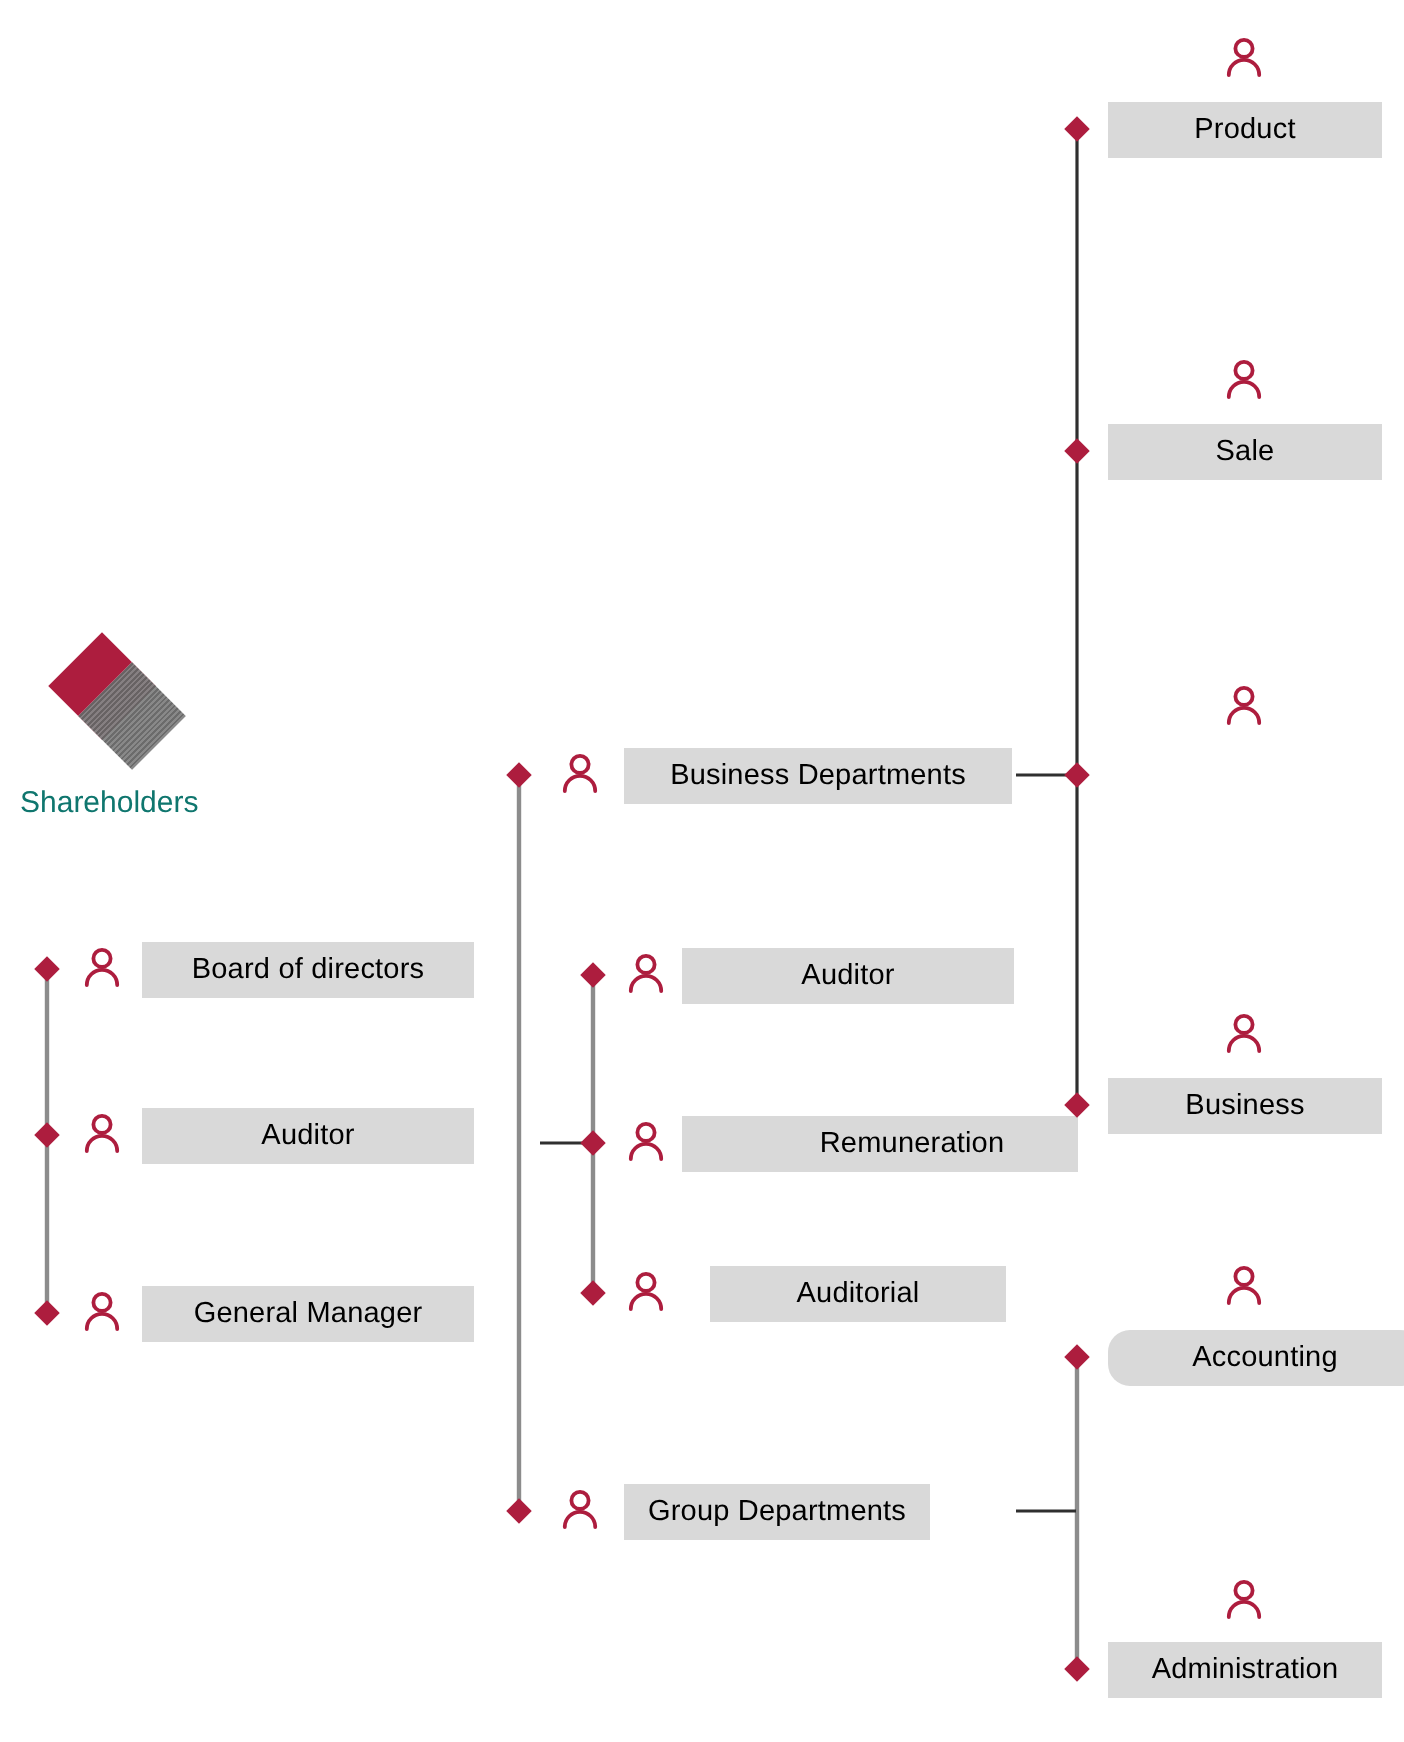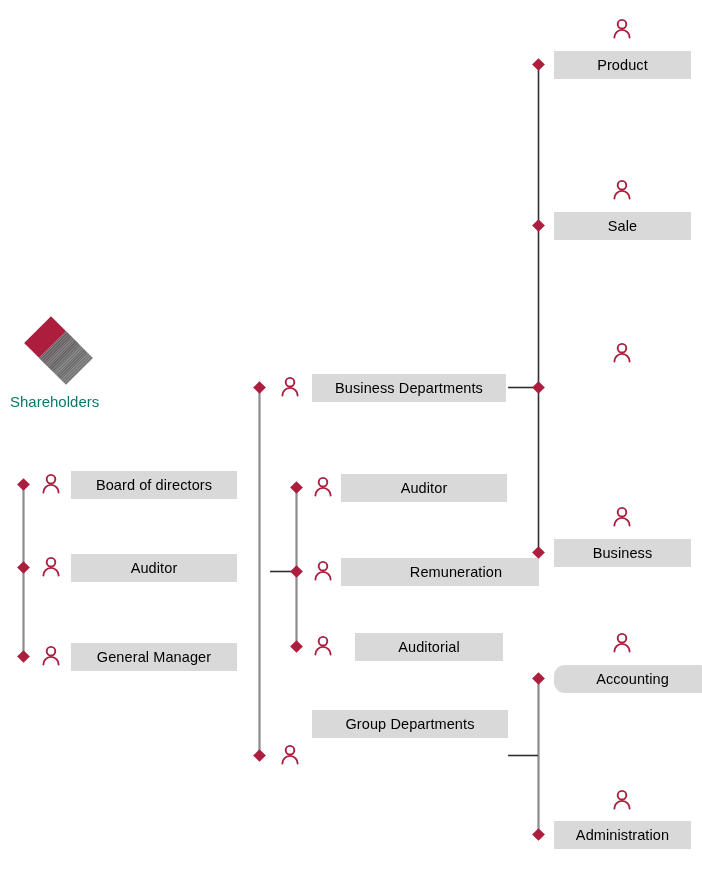--- a/index.html
+++ b/index.html
@@ -189,21 +189,21 @@
   </div>
   <div class="node" style="left:355px; top:633px; width:148px;">Auditorial</div>
 
   <div class="diamond" style="left:255px; top:751px;"></div>
   <div class="person" style="left:277px; top:742px;">
     <svg viewBox="0 0 26 26">
         <circle cx="13" cy="8.2" r="4.3" fill="none" stroke="#ad1d3e" stroke-width="1.9"></circle>
         <path d="M5.4 21.5a7.6 7.6 0 0 1 15.2 0" fill="none" stroke="#ad1d3e" stroke-width="1.9" stroke-linecap="round"></path>
       </svg>
   </div>
-  <div class="node" style="left:312px; top:710px; width:196px;">Group Departments</div>
+  <div class="node" style="left:312px; top:742px; width:153px;">Group Departments</div>
 
   <div class="person" style="left:609px; top:16px;">
     <svg viewBox="0 0 26 26">
         <circle cx="13" cy="8.2" r="4.3" fill="none" stroke="#ad1d3e" stroke-width="1.9"></circle>
         <path d="M5.4 21.5a7.6 7.6 0 0 1 15.2 0" fill="none" stroke="#ad1d3e" stroke-width="1.9" stroke-linecap="round"></path>
       </svg>
   </div>
   <div class="diamond" style="left:534px; top:60px;"></div>
   <div class="node" style="left:554px; top:51px; width:137px;">Product</div>
 

